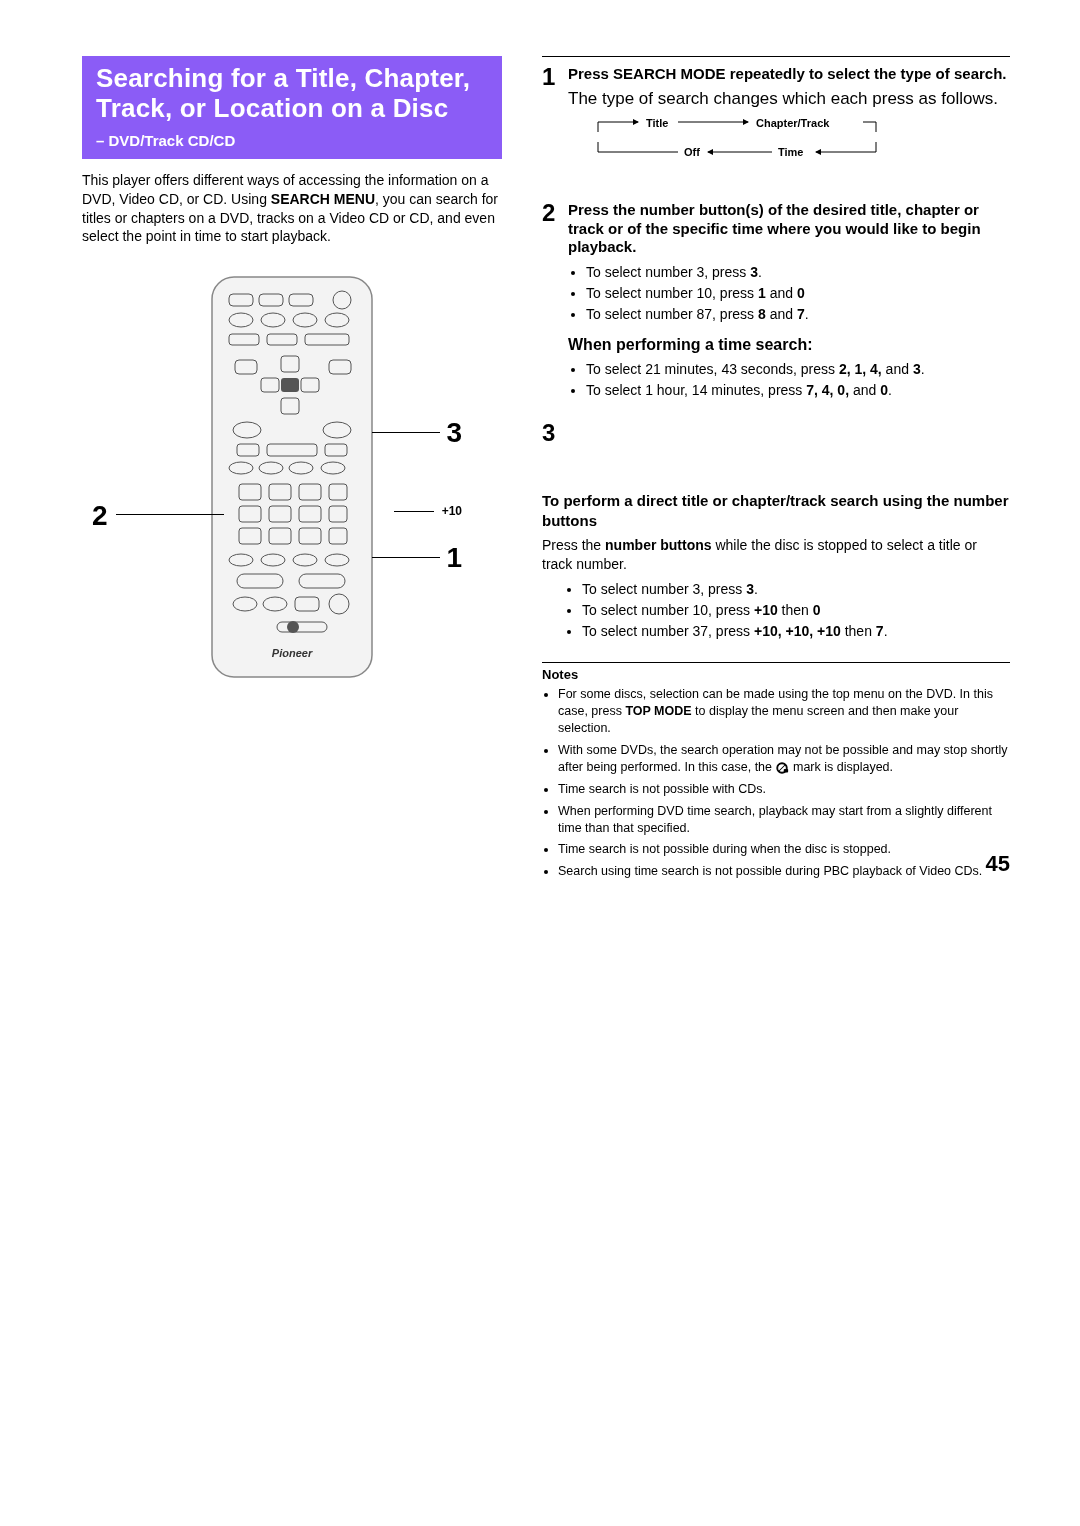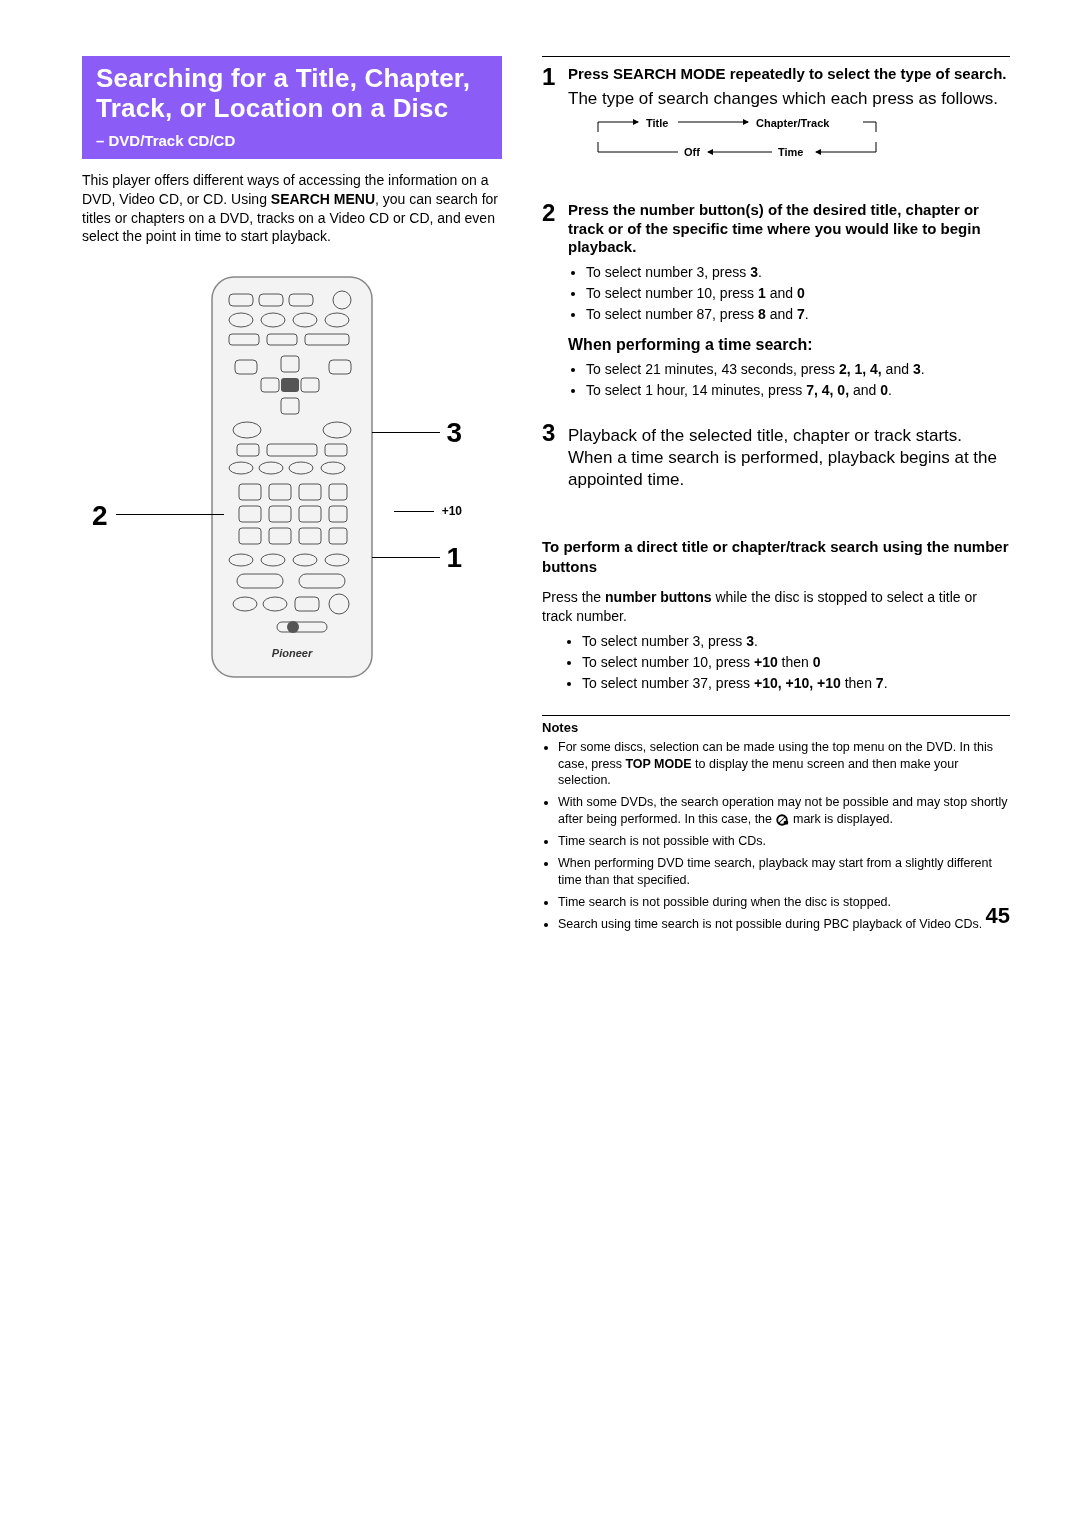--- a/index.html
+++ b/index.html
@@ -60,21 +60,21 @@
   .step-body { flex:1; }
   .step-title { font-weight:bold; font-size:15px; line-height:1.25; }
   .step-desc { font-size:17px; margin-top:4px; line-height:1.3; }
   ul.bullets { margin:6px 0 4px 0; padding-left:18px; }
   ul.bullets li { margin:3px 0; font-size:14px; line-height:1.3; }
   .subhead { font-weight:bold; font-size:16px; margin-top:12px; }
 
   .cycle-diagram { margin:8px 0 8px 20px; }
 
   .direct-title { font-weight:bold; font-size:15px; margin-top:46px; line-height:1.3; }
-  .direct-para { font-size:14px; margin-top:12px; line-height:1.35; }
+  .direct-para { font-size:14px; margin-top:6px; line-height:1.35; }
 
   .notes-block { margin-top:22px; }
   .notes-rule { border-top:1px solid #000; }
   .notes-head { font-weight:bold; font-size:13px; margin-top:4px; }
   ul.notes { margin:4px 0 0 0; padding-left:16px; }
   ul.notes li { font-size:12.5px; line-height:1.35; margin-bottom:5px; }
 
   .side-tab {
     position:absolute;
     right:0;
@@ -252,21 +252,20 @@
           <ul class="bullets">
             <li><span>To select  21 minutes, 43 seconds, press </span><b>2, 1, 4,</b><span> and </span><b>3</b><span>.</span></li>
             <li><span>To select 1 hour, 14 minutes, press </span><b>7, 4, 0,</b><span> and </span><b>0</b><span>.</span></li>
           </ul>
         </div>
       </div>
 
       <div class="step">
         <div class="step-num">3</div>
         <div class="step-body">
-          <div class="step-desc">Playback of the selected title, chapter or track starts. When a time search is performed, playback begins at the appointed time.</div>
         </div>
       </div>
 
       <div class="direct-title">To perform a direct title or chapter/track search using the number buttons</div>
       <div class="direct-para">
         <span>Press the </span><b>number buttons</b><span> while the disc is stopped to select a title or track number.</span>
       </div>
       <ul class="bullets" style="padding-left:40px;">
         <li><span>To select number 3, press </span><b>3</b><span>.</span></li>
         <li><span>To select number 10, press </span><b>+10</b><span> then </span><b>0</b></li>

